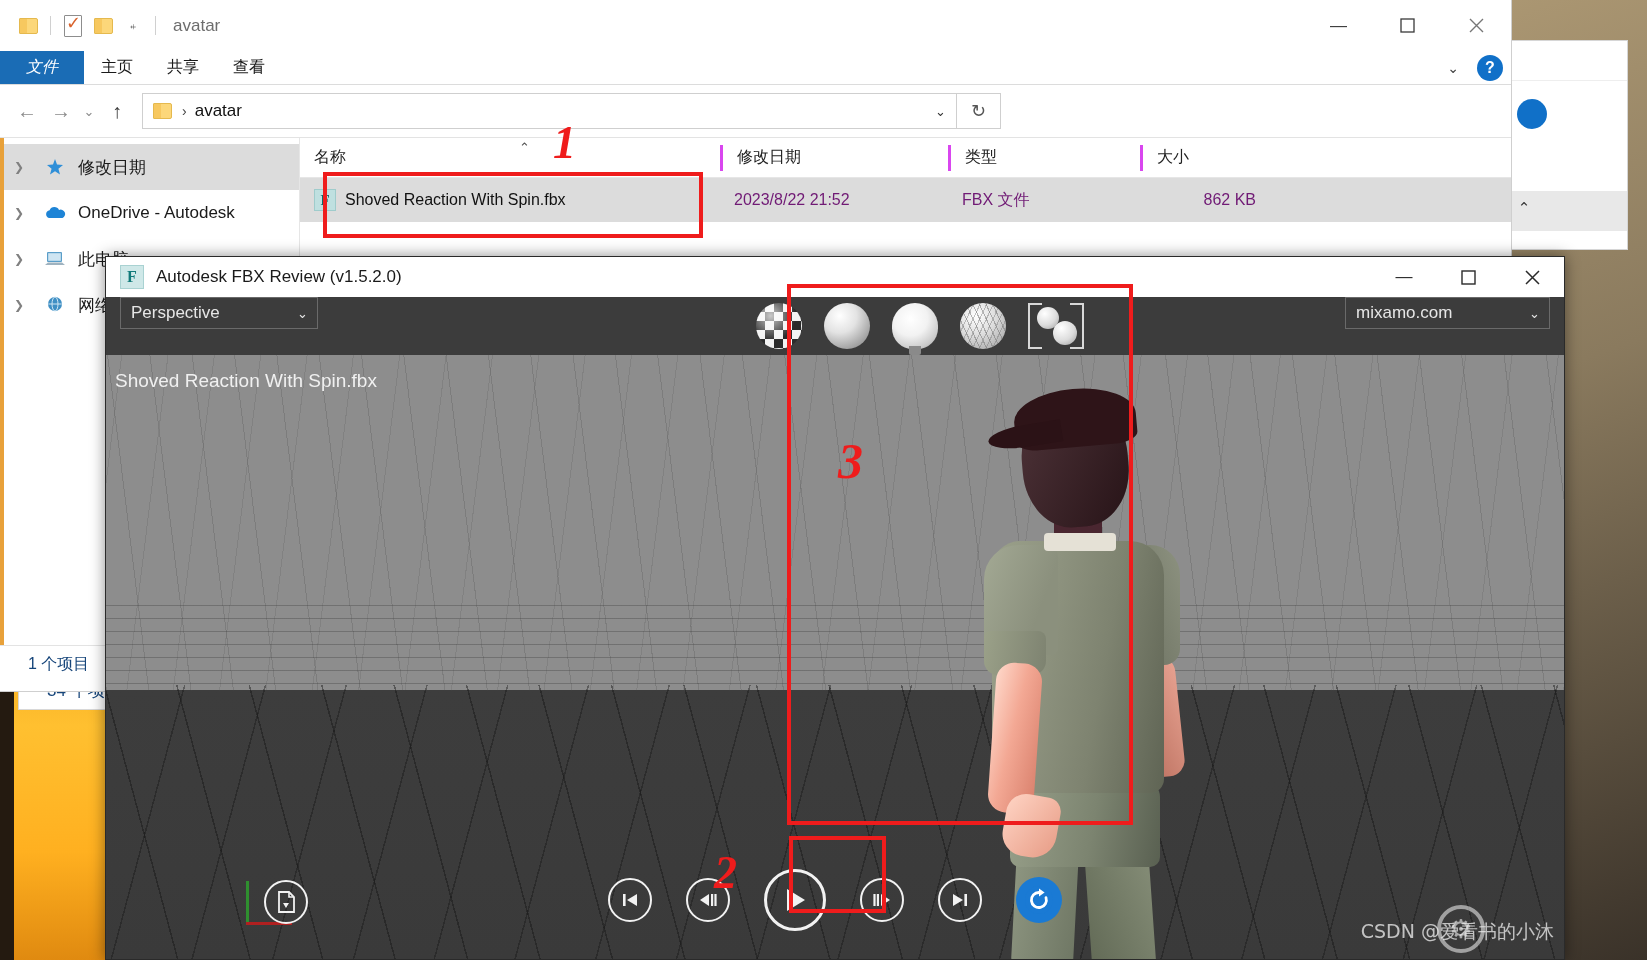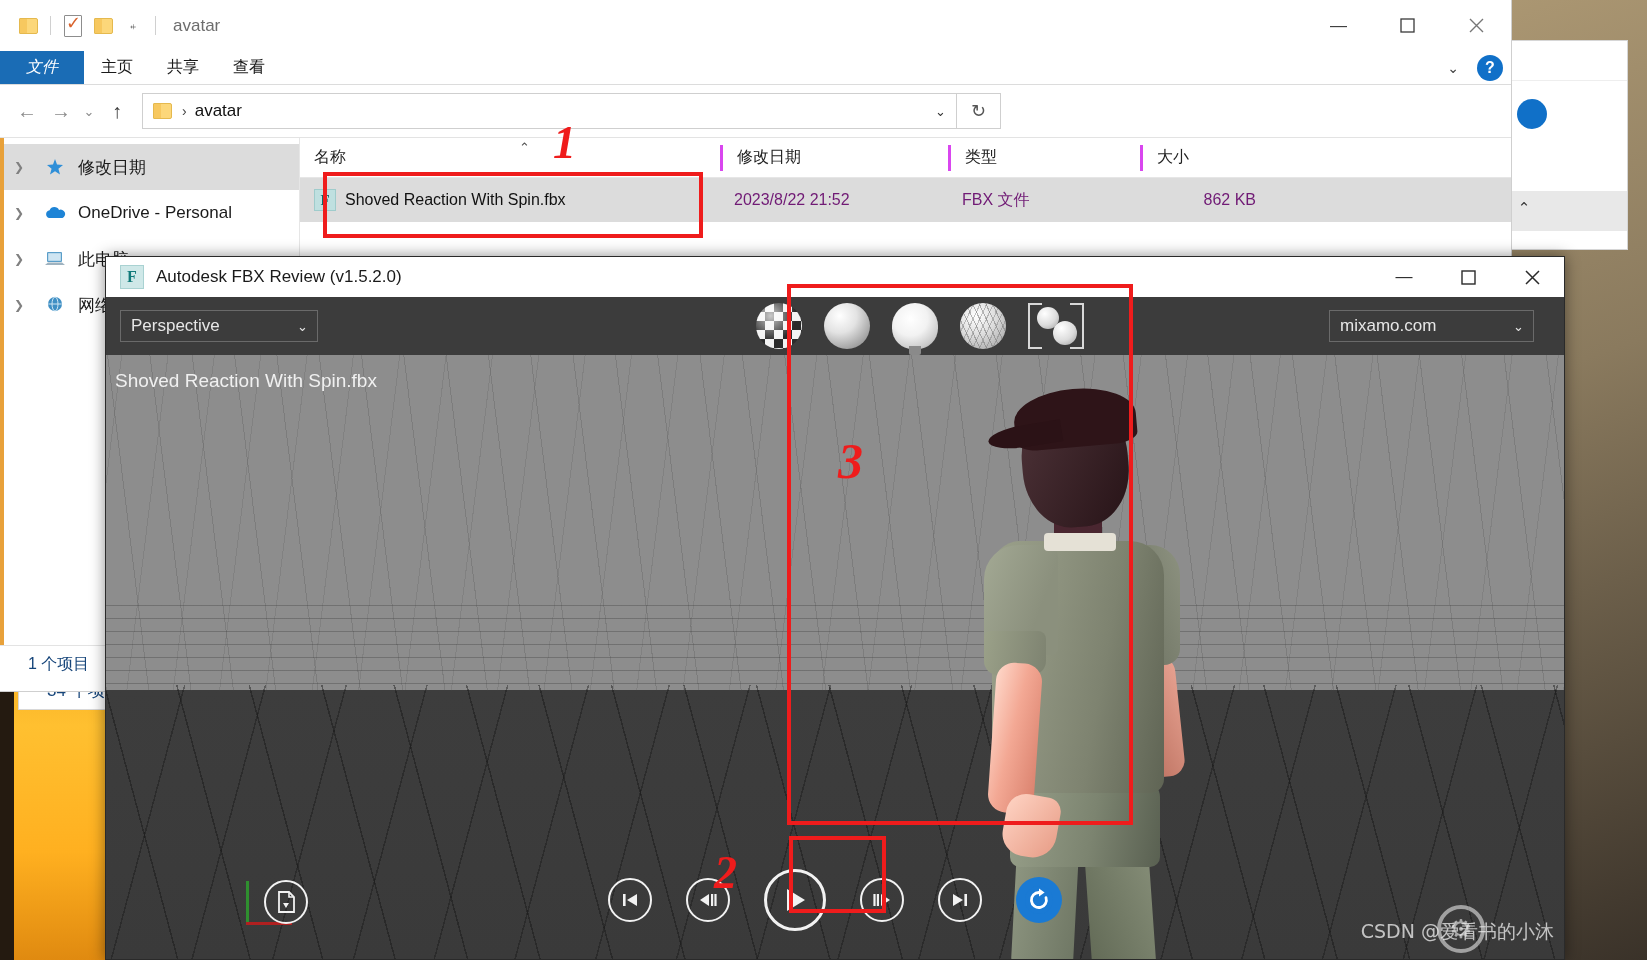--- a/index.html
+++ b/index.html
@@ -195,21 +195,21 @@
   #fbx-icon {
     width: 24px; height: 24px; background: #cfe8e8; border: 1px solid #a9d2d2;
     color: #127a7a; font-size: 16px; font-weight: bold;
     display: flex; align-items: center; justify-content: center;
     font-family: "Liberation Serif", serif; margin-right: 12px;
   }
   #fbx-title { font-size: 17px; color: #1a1a1a; }
   #fbx-wincontrols { position: absolute; right: 0; top: 0; display: flex; height: 40px; }
   .fbx-win-btn { width: 64px; height: 40px; display: flex; align-items: center; justify-content: center; color: #2a2a2a; font-size: 17px; }
 
-  #fbx-toolbar { height: 58px; background: #3c3c3c; display: flex; align-items: center; position: relative; }
+  #fbx-toolbar { height: 58px; background: #3c3c3c; display: flex; align-items: flex-start; position: relative; }
   #view-select {
     margin-left: 14px; width: 198px; height: 32px; background: #3c3c3c;
     border: 1px solid #6a6a6a; color: #e6e6e6; font-size: 17px;
     display: flex; align-items: center; padding: 0 10px; position: relative;
   }
   #view-select .chev { position: absolute; right: 9px; font-size: 13px; }
   #tool-icons { position: absolute; left: 650px; top: 0; height: 58px; display: flex; align-items: center; gap: 22px; }
   .tool-sphere { width: 46px; height: 46px; border-radius: 50%; }
   .sph-checker {
     background:
@@ -244,21 +244,21 @@
   .tool-twoball .bracket::before, .tool-twoball .bracket::after {
     content:""; position:absolute; background: #3c3c3c;
   }
   .tool-twoball .bracket::before { left: 12px; right: 12px; top: -2px; height: 2px; }
   .tool-twoball .bracket::after { left: 12px; right: 12px; bottom: -2px; height: 2px; }
   .tool-twoball .b1, .tool-twoball .b2 { position: absolute; border-radius: 50%;
     background: radial-gradient(circle at 35% 30%, #ffffff, #dcdcdc 55%, #9e9e9e 100%); }
   .tool-twoball .b1 { width: 22px; height: 22px; left: 9px; top: 4px; }
   .tool-twoball .b2 { width: 24px; height: 24px; left: 25px; top: 18px; }
   #source-select {
-    position: absolute; right: 30px; width: 205px; height: 32px;
+    position: absolute; right: 14px; width: 205px; height: 32px;
     background: #3c3c3c; border: 1px solid #6a6a6a; color: #e6e6e6; font-size: 17px;
     display: flex; align-items: center; padding: 0 10px;
   }
   #source-select .chev { position: absolute; right: 9px; font-size: 13px; }
 
   
   #viewport {
     position: relative; height: 604px; overflow: hidden;
     background: linear-gradient(180deg, #8d8d8d 0%, #8d8d8d 55.5%, #3d3d3d 55.5%, #3a3a3a 100%);
   }
@@ -454,21 +454,21 @@
         </span>
         <span>修改日期</span>
       </div>
       <div class="side-item">
         <span class="side-chev">❯</span>
         <span class="side-ico">
           <svg width="22" height="16" viewBox="0 0 22 16">
               <path d="M5 13 A4 4 0 0 1 5.6 5.2 A5.2 5.2 0 0 1 15 5 A3.8 3.8 0 0 1 18.5 13 Z" fill="#1e84d6"></path>
             </svg>
         </span>
-        <span>OneDrive - Personal</span>
+        <span>OneDrive - Autodesk</span>
       </div>
       <div class="side-item">
         <span class="side-chev">❯</span>
         <span class="side-ico">
           <svg width="22" height="18" viewBox="0 0 22 18">
               <rect x="3" y="2" width="15" height="10" rx="1" fill="#5a9ec9"></rect>
               <rect x="4.2" y="3.2" width="12.6" height="7.6" fill="#cfe5f2"></rect>
               <path d="M1 15 L21 15 L18 12.6 L4 12.6 Z" fill="#9fb3c0"></path>
             </svg>
         </span>

